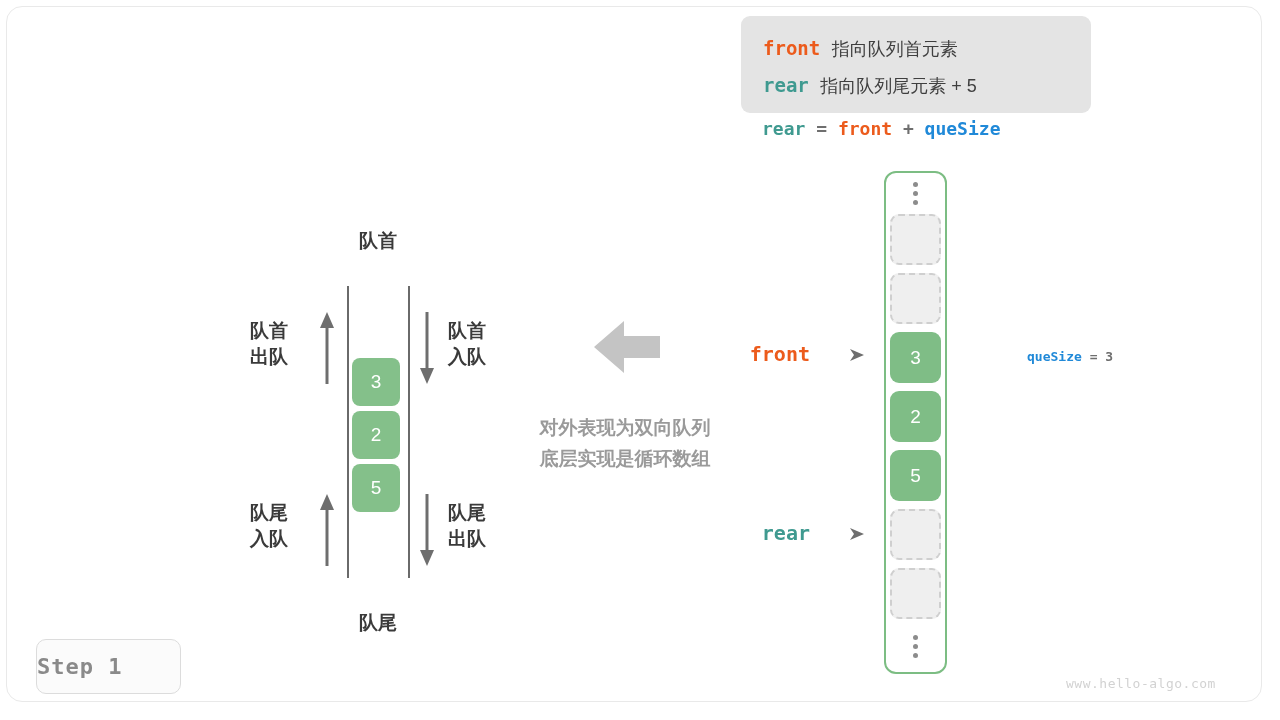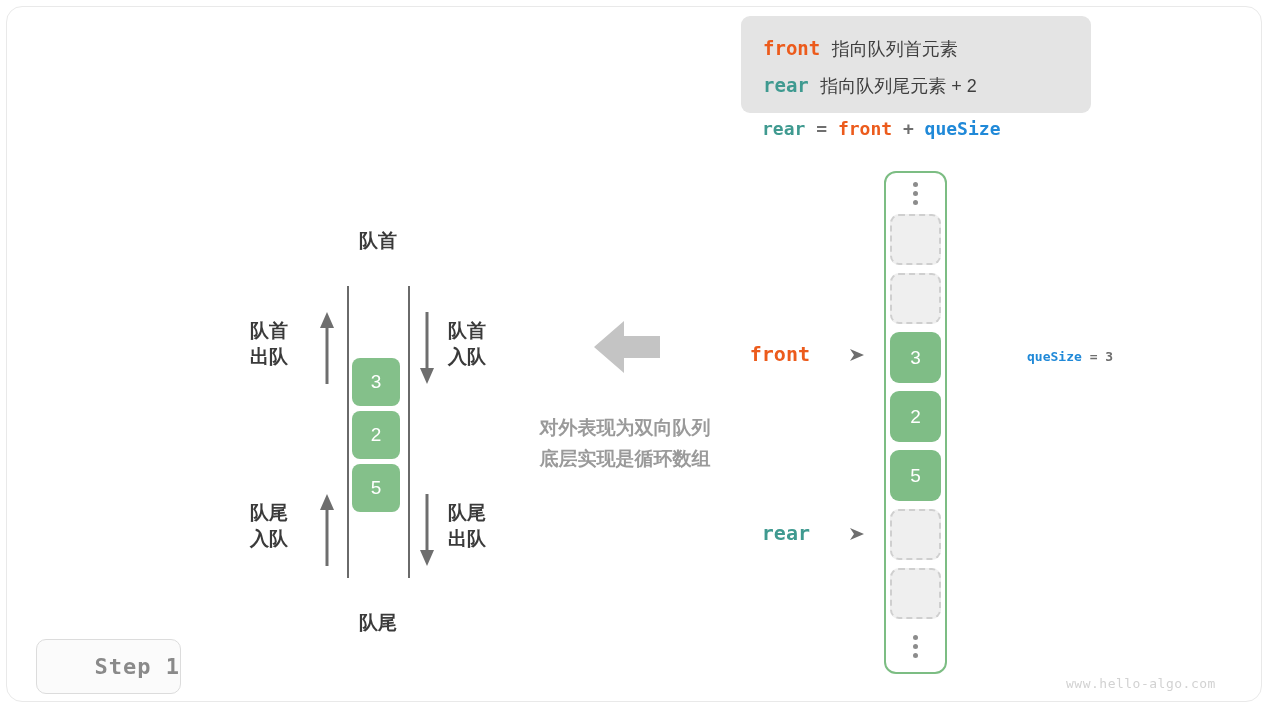--- a/index.html
+++ b/index.html
@@ -232,21 +232,21 @@
     left: 36px;
     top: 639px;
     width: 145px;
     height: 55px;
     border: 1px solid #dcdcdc;
     border-radius: 10px;
     background: #fbfbfb;
     box-sizing: border-box;
     display: flex;
     align-items: center;
-    justify-content: flex-end;
+    justify-content: flex-start;
     font-family: "DejaVu Sans Mono", "Liberation Mono", monospace;
     font-size: 22px;
     font-weight: bold;
     color: #8a8a8a;
     letter-spacing: 1px;
   }
 
   
   .footer {
     position: absolute;
@@ -269,21 +269,21 @@
 
   <div class="frame"></div>
 
   <div class="info-box">
     <div class="info-line">
       <span class="kw-front">front</span>
       <span class="cn">指向队列首元素</span>
     </div>
     <div class="info-line">
       <span class="kw-rear">rear</span>
-      <span class="cn">指向队列尾元素 + 2</span>
+      <span class="cn">指向队列尾元素 + 5</span>
     </div>
   </div>
 
   <div class="formula">
     <span class="kw-rear">rear</span>
     <span class="op">=</span>
     <span class="kw-front">front</span>
     <span class="op">+</span>
     <span class="kw-size">queSize</span>
   </div>

